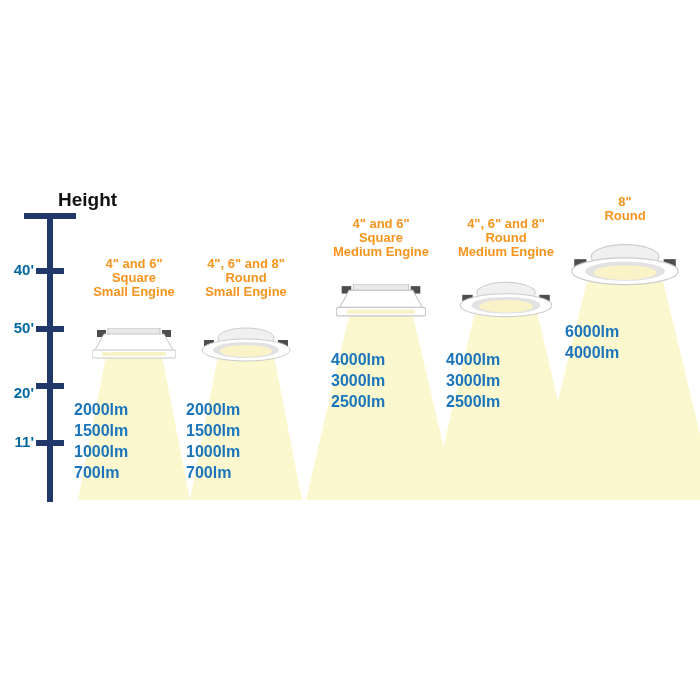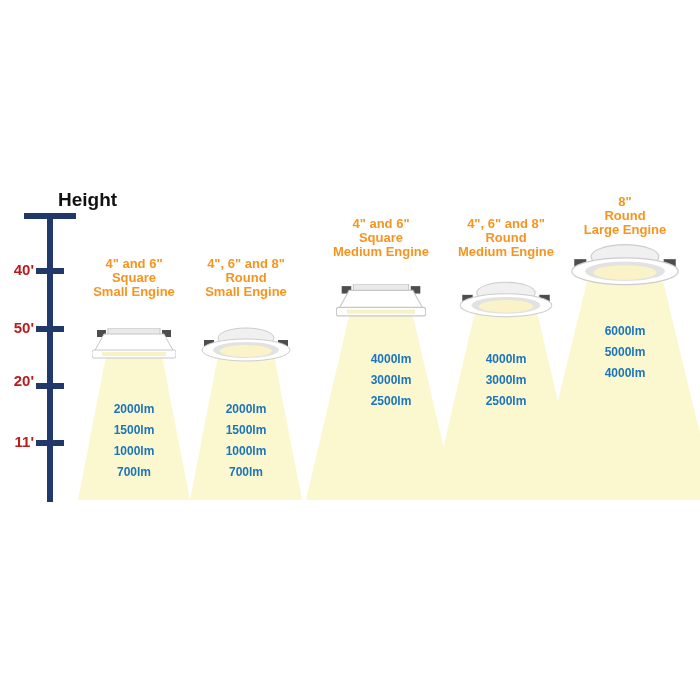--- a/index.html
+++ b/index.html
@@ -19,24 +19,24 @@
     font-size: 19px; font-weight: bold; color: #111111; margin-left: 32px;
   }
   .axis-line { position: absolute; background: var(--axis-navy, #21386B); }
   #axis-top { left: 24px; top: 213px; width: 52px; height: 6px; }
   #axis-v   { left: 47px; top: 213px; width: 6px;  height: 289px; }
   .tick { position: absolute; left: 36px; width: 28px; height: 6px; background: var(--axis-navy, #21386B); }
   #tick-40 { top: 268px; } #tick-30 { top: 326px; }
   #tick-20 { top: 383px; } #tick-10 { top: 440px; }
   .tick-label {
     position: absolute; left: 2px; width: 32px; text-align: right;
-    font-size: 15px; font-weight: bold; color: #b91c1c;
+    font-size: 15px; font-weight: bold; color: #0369a1;
   }
   #ticklab-40 { top: 261px; } #ticklab-30 { top: 319px; }
-  #ticklab-20 { top: 372px; } #ticklab-10 { top: 433px; }
+  #ticklab-20 { top: 384px; } #ticklab-10 { top: 433px; }
 
   
   .beam { position: absolute; z-index: 1; background: var(--beam-yellow, #FBF7CE); }
   .beam.narrow { clip-path: polygon(25% 0, 75% 0, 100% 100%, 0 100%); }
   .beam.wide   { clip-path: polygon(29% 0, 71% 0, 100% 100%, 0 100%); }
   #beam-1 { left: 78px;  top: 356px; width: 112px; height: 144px; }
   #beam-2 { left: 190px; top: 356px; width: 112px; height: 144px; }
   #beam-3 { left: 306px; top: 314px; width: 150px; height: 186px; }
   #beam-4 { left: 431px; top: 314px; width: 150px; height: 186px; }
   #beam-5 { left: 534px; top: 282px; width: 182px; height: 218px; }
@@ -56,23 +56,23 @@
     font-size: 13px; font-weight: bold; line-height: 14px;
   }
   #flabel-1 { left: 64px;  top: 257px; }
   #flabel-2 { left: 176px; top: 257px; }
   #flabel-3 { left: 311px; top: 217px; }
   #flabel-4 { left: 436px; top: 217px; }
   #flabel-5 { left: 555px; top: 195px; }
 
   
   .lumens {
-    position: absolute; z-index: 3; width: 120px; text-align: center;
+    position: absolute; z-index: 3; width: 120px; text-align: left;
     color: var(--lumen-blue, #1B75BC);
-    font-size: 12px; font-weight: bold; line-height: 21px;
+    font-size: 16px; font-weight: bold; line-height: 21px;
   }
   #lumens-1 { left: 74px;  top: 399px; }
   #lumens-2 { left: 186px; top: 399px; }
   #lumens-3 { left: 331px; top: 349px; }
   #lumens-4 { left: 446px; top: 349px; }
   #lumens-5 { left: 565px; top: 321px; }
 </style>
 </head>
 <body>
 
@@ -179,21 +179,19 @@
     <ellipse cx="48" cy="12" rx="28" ry="10" fill="#f0f0f0" stroke="#cccccc"></ellipse>
     <rect x="6" y="14" width="10" height="7" fill="#4d4d4d"></rect>
     <rect x="80" y="14" width="10" height="7" fill="#4d4d4d"></rect>
     <ellipse cx="48" cy="24" rx="44" ry="11" fill="#ffffff" stroke="#cccccc"></ellipse>
     <ellipse cx="48" cy="24" rx="33" ry="8" fill="#e2e2e2"></ellipse>
     <ellipse cx="48" cy="25" rx="26" ry="6" fill="#faf3c8"></ellipse>
   </svg>
   <div class="flabel" id="flabel-5">
     <div>8"</div>
     <div>Round</div>
-    <div>Large Engine</div>
   </div>
   <div class="lumens" id="lumens-5">
     <div>6000lm</div>
-    <div>5000lm</div>
     <div>4000lm</div>
   </div>
 
 </div>
 
 </body></html>

